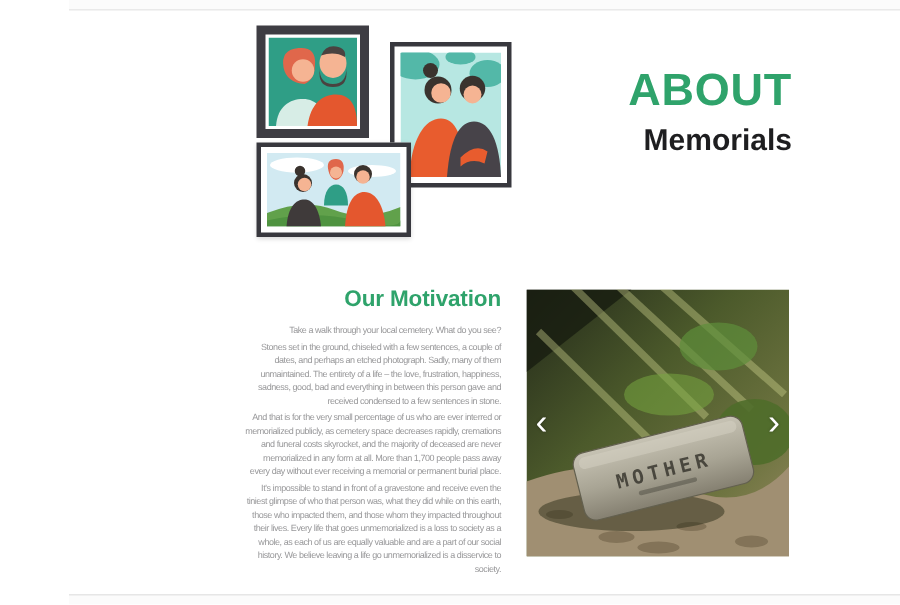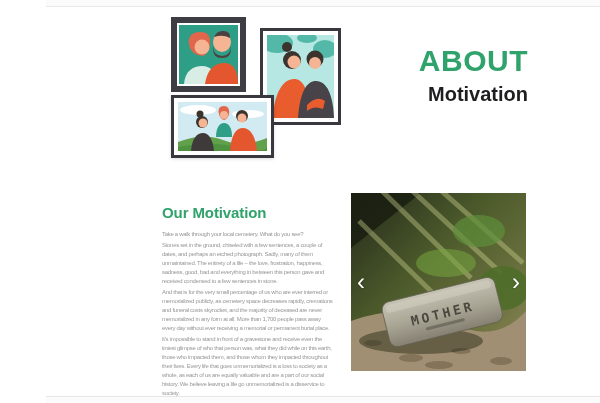--- a/index.html
+++ b/index.html
@@ -30,22 +30,22 @@
 
   
   .about-block { position:absolute; right:118px; top:44px; text-align:right; }
   .about-title { font-size:30px; font-weight:800; letter-spacing:.5px;
     color:#2fa36b; line-height:1.1; margin:0; }
   .about-subtitle { font-size:20px; font-weight:700; color:#1e1e20;
     line-height:1.08; margin-top:7px; }
   .about-subtitle span { display:block; }
 
   
-  .motivation { position:absolute; left:116px; top:204px; width:172px;
-    text-align:left; }
+  .motivation { position:absolute; left:116px; top:191px; width:172px;
+    text-align:right; }
   .motivation h2 { font-size:15px; font-weight:700; color:#2fa36b;
     margin:0 0 9px 0; letter-spacing:-.1px; }
   .motivation p { font-size:6px; line-height:9px; letter-spacing:-.3px;
     color:#98989a; margin:0 0 2px 0; }
 
   
   .carousel { position:absolute; left:305px; top:193px; width:175px; height:178px; }
   .carousel svg.photo { display:block; width:175px; height:178px; }
   .carousel-nav { position:absolute; top:50%; transform:translateY(-50%);
     width:16px; height:26px; display:flex; align-items:center; justify-content:center;
@@ -108,21 +108,21 @@
       <path d="M38,35 C38,25 42,21 46,21 C51,21 54,26 54,35 Z" fill="#2f9e86"></path>
       <circle cx="64" cy="14" r="6" fill="#3a332e"></circle>
       <circle cx="64" cy="16" r="4.5" fill="#f5b493"></circle>
       <path d="M52,49 C53,33 58,26 65,26 C73,26 78,36 79,49 Z" fill="#e4572e"></path>
     </svg>
   </div>
 
   <div class="about-block">
     <h1 class="about-title">ABOUT</h1>
     <div class="about-subtitle">
-      <span>Motivation</span>
+      <span>Memorials</span>
     </div>
   </div>
 
   <div class="motivation">
     <h2>Our Motivation</h2>
     <p>Take a walk through your local cemetery. What do you see?</p>
     <p>Stones set in the ground, chiseled with a few sentences, a couple of dates, and perhaps an etched photograph. Sadly, many of them unmaintained. The entirety of a life – the love, frustration, happiness, sadness, good, bad and everything in between this person gave and received condensed to a few sentences in stone.</p>
     <p>And that is for the very small percentage of us who are ever interred or memorialized publicly, as cemetery space decreases rapidly, cremations and funeral costs skyrocket, and the majority of deceased are never memorialized in any form at all. More than 1,700 people pass away every day without ever receiving a memorial or permanent burial place.</p>
     <p>It's impossible to stand in front of a gravestone and receive even the tiniest glimpse of who that person was, what they did while on this earth, those who impacted them, and those whom they impacted throughout their lives. Every life that goes unmemorialized is a loss to society as a whole, as each of us are equally valuable and are a part of our social history. We believe leaving a life go unmemorialized is a disservice to society.</p>
   </div>

